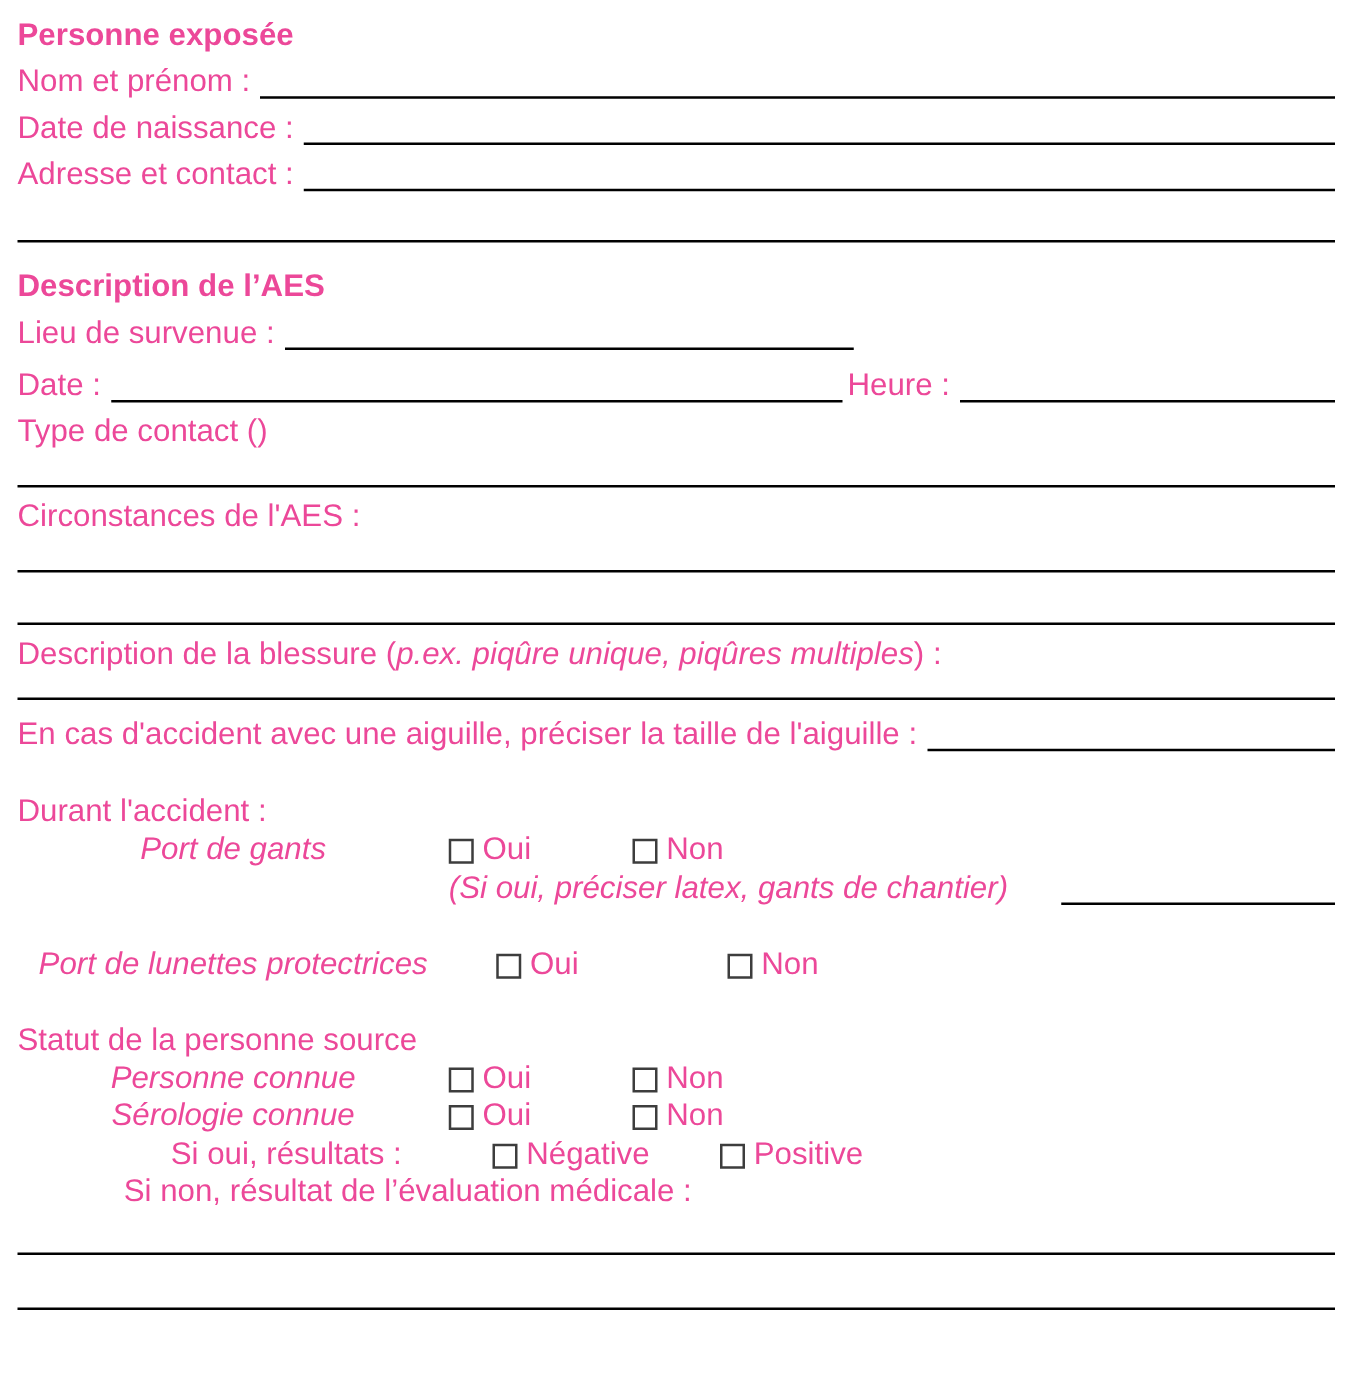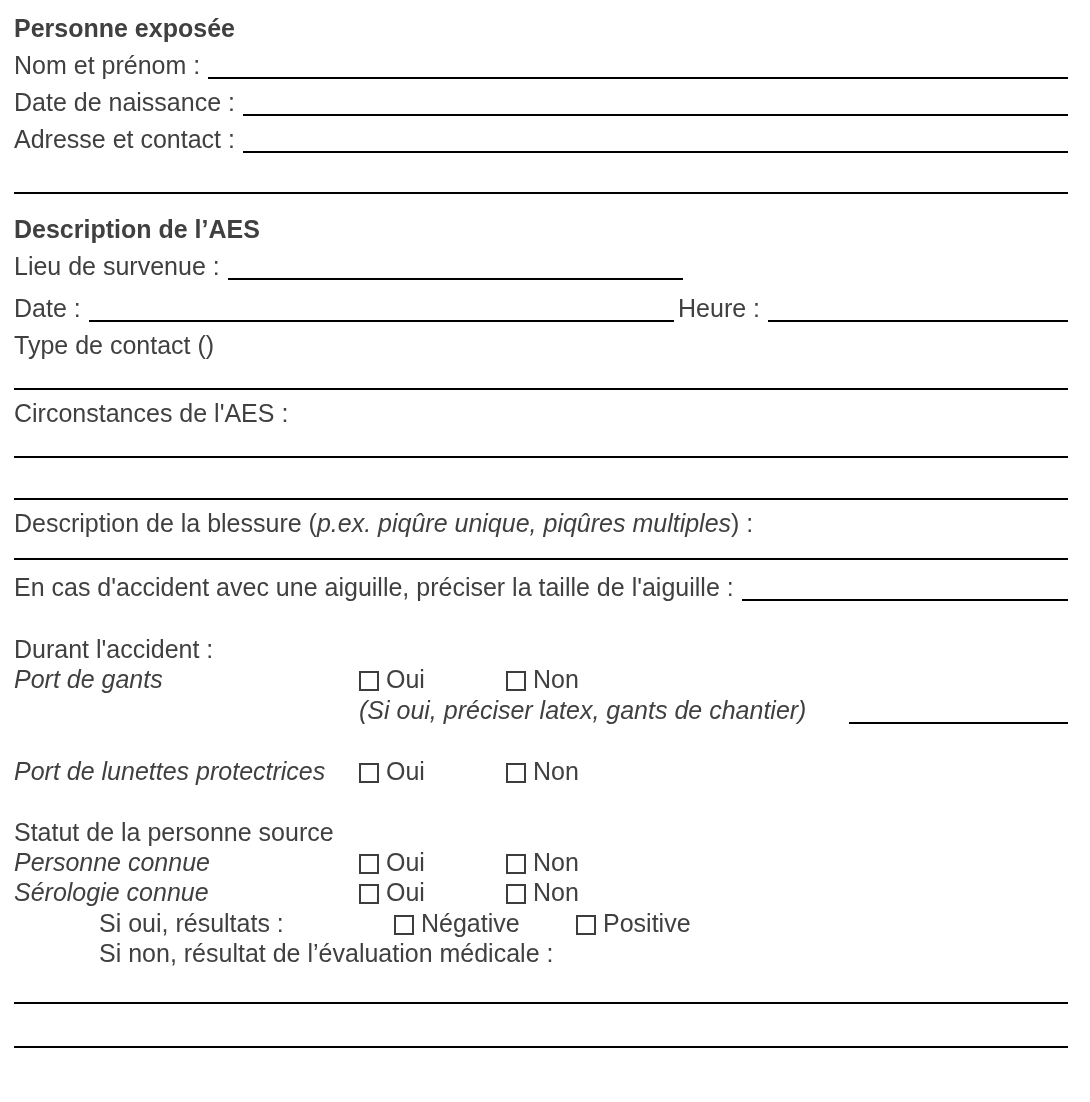--- a/index.html
+++ b/index.html
@@ -3,25 +3,26 @@
 <meta charset="utf-8">
 <style>
   html, body { margin: 0; padding: 0; background: #ffffff; }
   .page {
     position: relative;
     width: 1090px;
     height: 1102px;
     box-sizing: border-box;
     padding: 6px 22px 0 14px;
     background: #ffffff;
-    color: #404040;
+    color: #ec4899;
     font-family: "Liberation Sans", "DejaVu Sans", sans-serif;
     font-size: 25px;
     line-height: 1.12;
     overflow: hidden;
+    text-align: center;
   }
   .row { display: flex; align-items: flex-end; }
   .row > span { white-space: nowrap; }
   .bold { font-weight: bold; }
   .it { font-style: italic; }
   .fill {
     flex: 1 1 auto;
     border-bottom: 2px solid #000000;
     height: 2px;
     margin-left: 8px;
@@ -43,21 +44,21 @@
   .lbl345 { width: 345px; flex: 0 0 auto; font-style: italic; }
   .lbl-ind { width: 345px; flex: 0 0 auto; padding-left: 85px; box-sizing: border-box; }
   .ind85 { margin-left: 85px; }
   .ind345 { margin-left: 345px; }
   .opt { display: flex; align-items: flex-end; width: 147px; flex: 0 0 auto; }
   .mlh { margin-left: 4px; }
   
   .h23 { height: 23px; } .h30 { height: 30px; } .h31 { height: 31px; gap: 35px; }
   .h36 { height: 36px; } .h37 { height: 37px; } .h41 { height: 41px; }
   .h42 { height: 42px; } .h44 { height: 44px; }
-  .mt12 { margin-top: 12px; } .mt25 { margin-top: 25px; } .mt31 { margin-top: 31px; }
+  .mt12 { margin-top: 12px; } .mt25 { margin-top: 25px; } .mt31 { margin-top: 31px; gap: 38px; }
 </style>
 </head>
 <body>
 
 <div class="page">
 
   <div class="row h36">
     <span class="bold">Personne exposée</span>
   </div>
 

